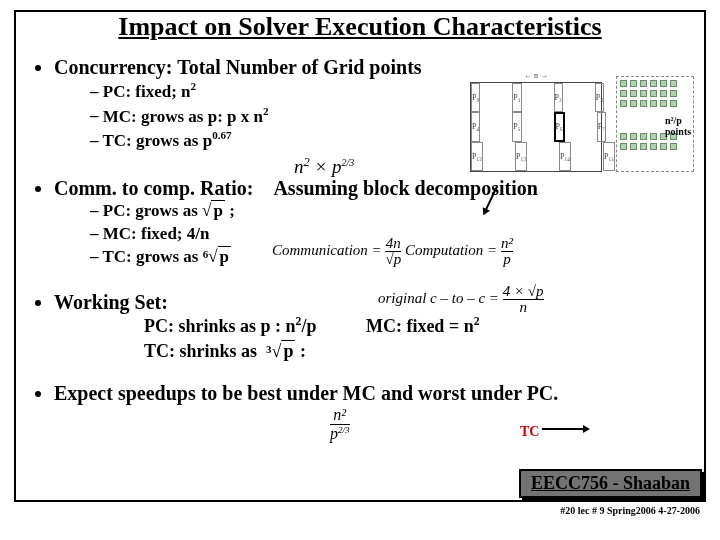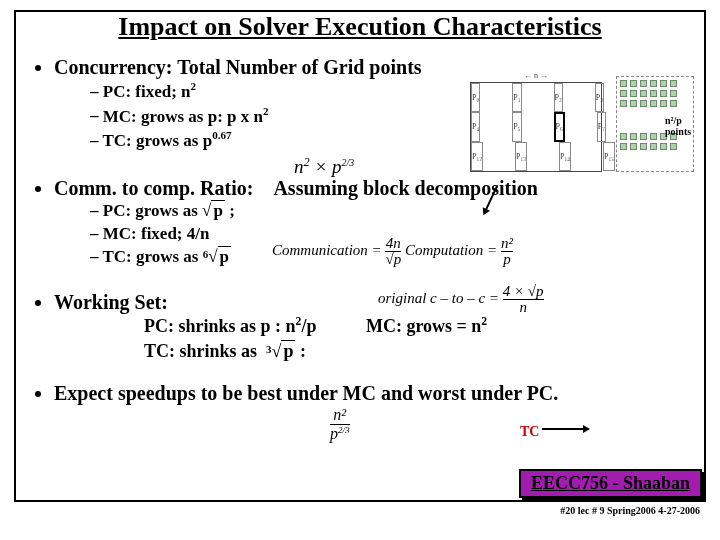--- a/index.html
+++ b/index.html
@@ -79,21 +79,21 @@
   .ws-line { font-size:18px; font-weight:bold; padding-left:90px; line-height:1.4; }
   .tc-label { position:absolute; top:424px; left:520px; font-size:14px; font-weight:bold; color:#c00; }
   .tc-arrow { position:absolute; top:428px; left:542px; width:44px; height:2px; background:#000; }
   .tc-arrow::after { content:""; position:absolute; right:-4px; top:-3px; border-left:7px solid #000; border-top:4px solid transparent; border-bottom:4px solid transparent; }
   .diag-arrow { position:absolute; top:185px; left:490px; width:2px; height:28px; background:#000; transform:rotate(25deg);}
   .diag-arrow::after { content:""; position:absolute; bottom:-4px; left:-3px; border-top:7px solid #000; border-left:4px solid transparent; border-right:4px solid transparent;}
   .footer-box {
     position: absolute;
     bottom: 42px; right: 18px;
     border: 2px solid #000;
-    background:#a21caf;
+    background:#737373;
     box-shadow: 3px 3px 0 #000;
     padding: 2px 10px;
     font-size: 18px; font-weight:bold;
     text-decoration: underline;
   }
   .footer-line {
     position:absolute;
     bottom: 24px; right: 20px;
     font-size: 10px; font-weight:bold;
   }
@@ -132,21 +132,21 @@
   </ul>
 
   <div style="height:16px"></div>
 
   <ul class="top">
     <li>
       <span class="ws">Working Set:</span>
       <div class="ws-line">
         <span>PC: shrinks as p   :  n</span><sup>2</sup><span>/p</span>
         &nbsp;&nbsp;&nbsp;&nbsp;&nbsp;&nbsp;&nbsp;&nbsp;&nbsp;
-        <span>MC: grows  =  n</span><sup>2</sup>
+        <span>MC: fixed  =  n</span><sup>2</sup>
       </div>
       <div class="ws-line">
         <span>TC: shrinks as</span>
         &nbsp;<span style="font-size:11px;vertical-align:4px">3</span><span class="sqrt"><span class="rad">p</span></span>
         <span>  :</span>
       </div>
     </li>
   </ul>
 
   <div style="height:12px"></div>

